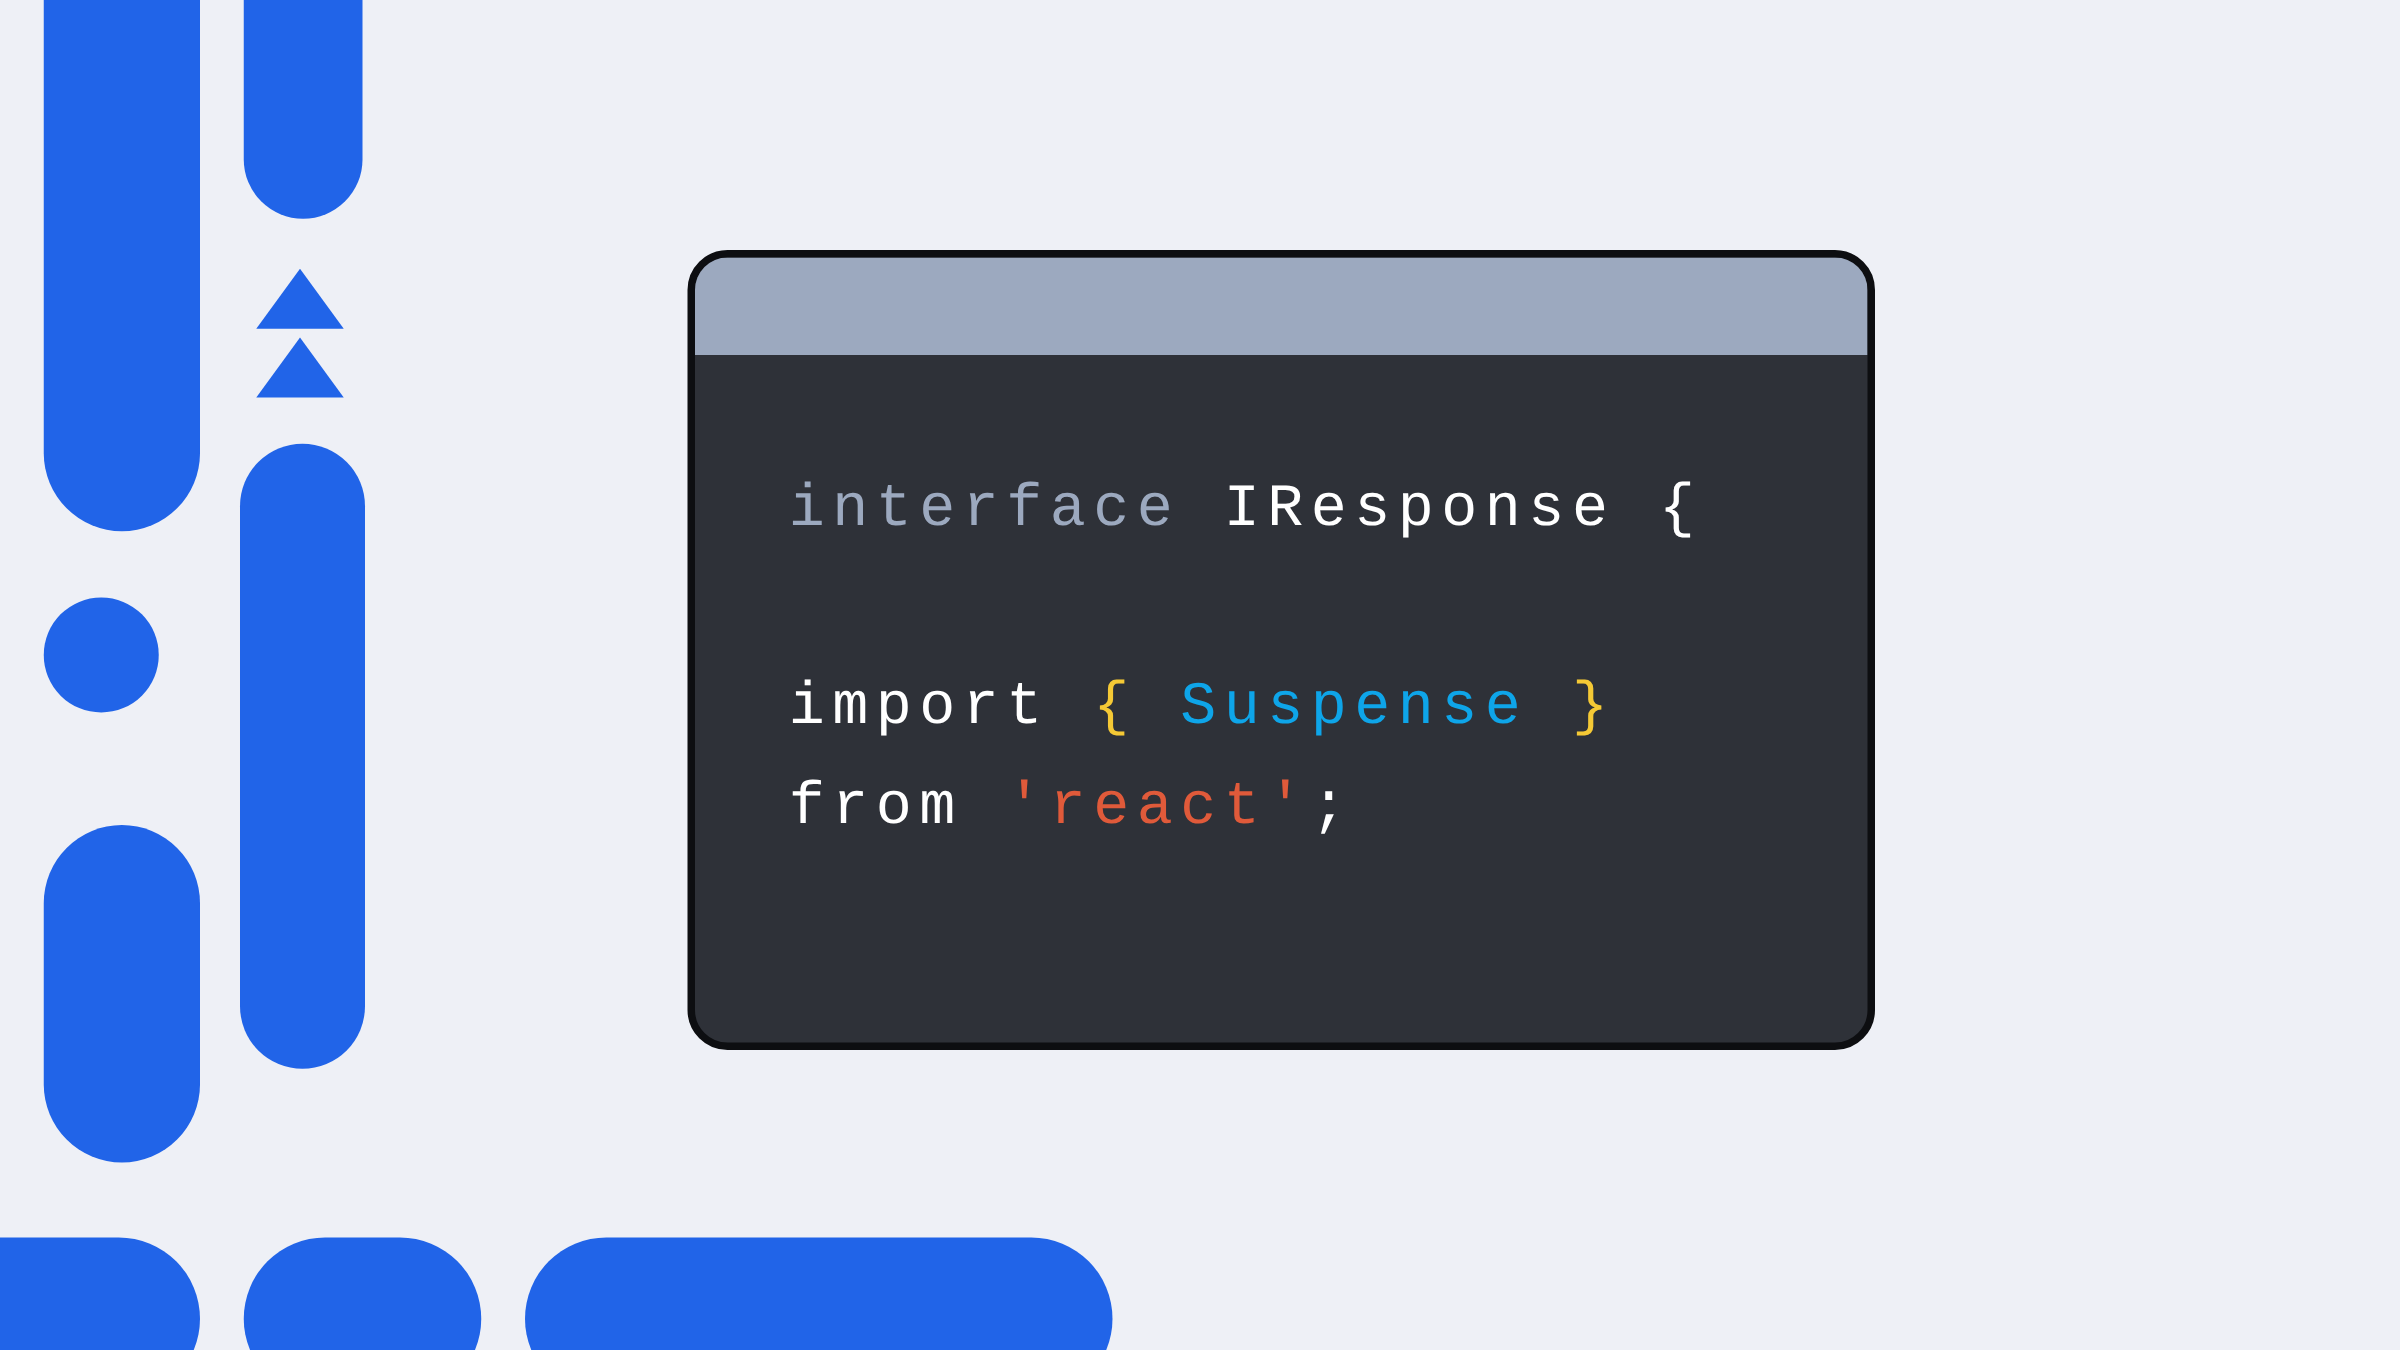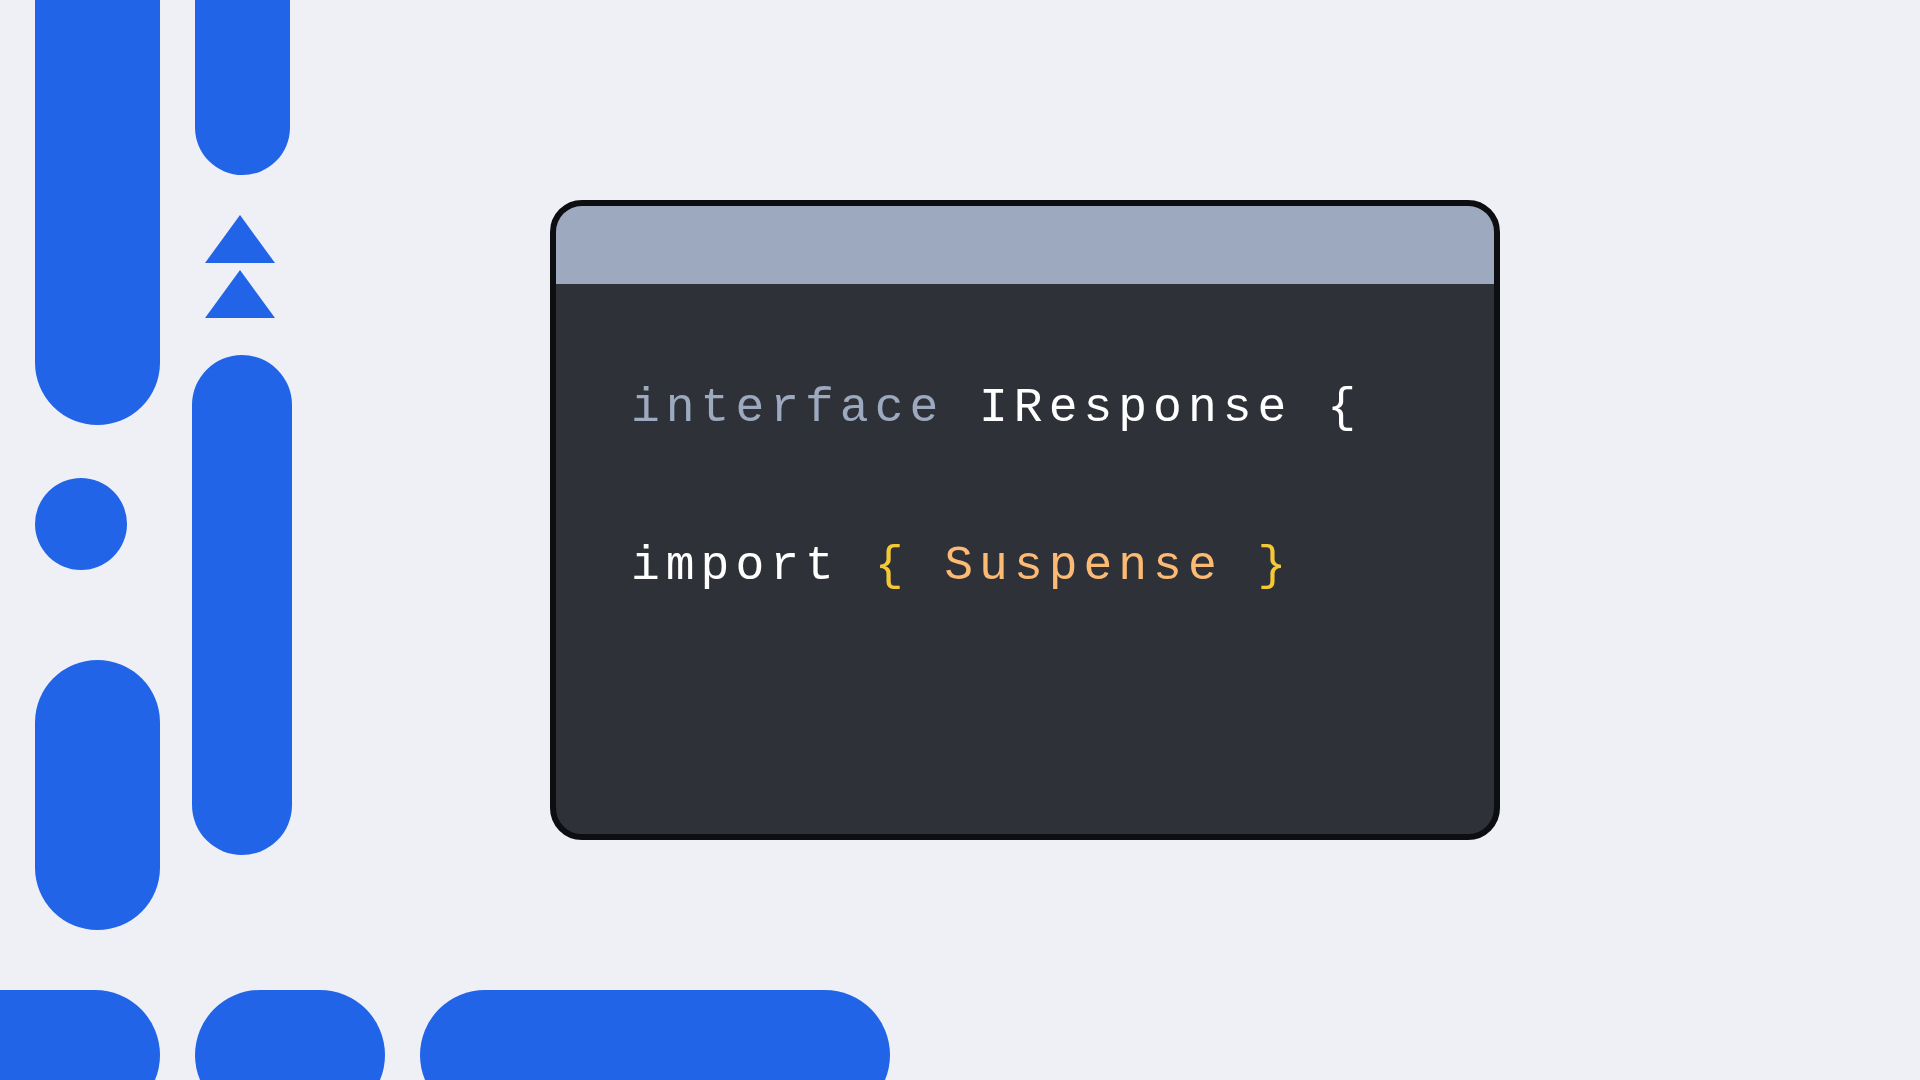--- a/index.html
+++ b/index.html
@@ -84,21 +84,21 @@
     .tok-keyword {
       color: #ffffff;
       text-align: right;
     }
     
     .tok-brace-yellow {
       color: #f5c935;
     }
     
     .tok-import-name {
-      color: #fdba74;
+      color: #0ea5e9;
     }
     
     .tok-string {
       color: #e05a3a;
     }
     
     .tok-punct {
       color: #ffffff;
     }
     
@@ -124,14 +124,15 @@
 <div class="decoration pill-h" style="left:-90px; top:990px; width:250px; height:130px;"></div>
 <div class="decoration pill-h" style="left:195px; top:990px; width:190px; height:130px;"></div>
 <div class="decoration pill-h" style="left:420px; top:990px; width:470px; height:130px;"></div>
 
 <div class="code-window">
   <div class="window-titlebar"></div>
   <div class="code-content">
     <div class="code-line"><span class="tok-keyword-type">interface</span> <span class="tok-identifier">IResponse</span> <span class="tok-brace">{</span></div>
     <div class="code-line">&nbsp;</div>
     <div class="code-line"><span class="tok-keyword">import</span> <span class="tok-brace-yellow">{</span> <span class="tok-import-name">Suspense</span> <span class="tok-brace-yellow">}</span></div>
+    <div class="code-line"><span class="tok-keyword">from</span> <span class="tok-string">'react'</span><span class="tok-punct">;</span></div>
   </div>
 </div>
 
 </body></html>

